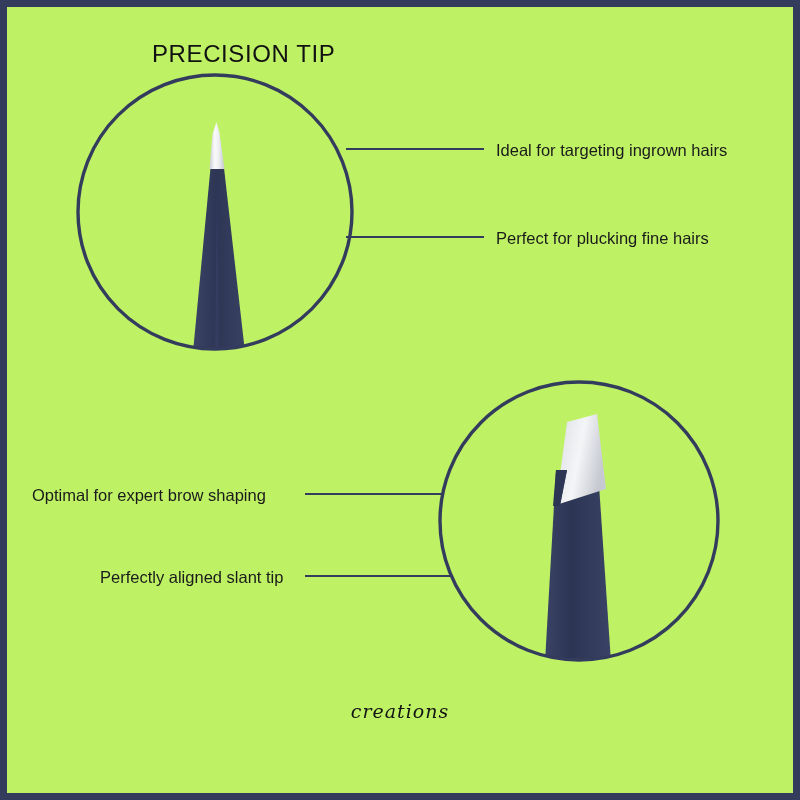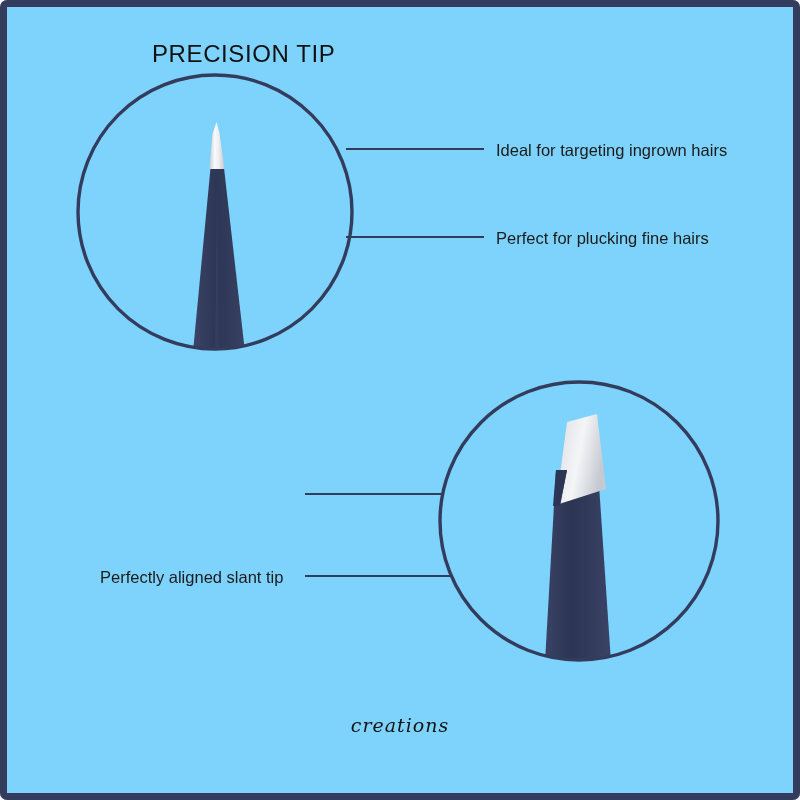--- a/index.html
+++ b/index.html
@@ -7,24 +7,23 @@
     padding: 0;
     background: #ffffff;
   }
   body {
     font-family: "Liberation Sans", sans-serif;
   }
   #page {
     position: relative;
     width: 800px;
     height: 800px;
-    background: #7dd3fc;
+    background: #bef264;
     box-sizing: border-box;
     overflow: hidden;
-    border-radius: 7px;
   }
   .frame {
     position: absolute;
     left: 0; top: 0;
     width: 800px; height: 800px;
     box-sizing: border-box;
     border: 7px solid #343C5E;
     pointer-events: none;
     z-index: 5;
   }
@@ -88,21 +87,21 @@
     position: relative;
     left: -6px;
     top: -6px;
   }
   .logo-sub {
     font-family: "DejaVu Serif", serif;
     font-style: italic;
     font-size: 19px;
     letter-spacing: 1px;
     color: #141414;
-    margin-top: 19px;
+    margin-top: 5px;
   }
 </style>
 </head>
 <body>
 
 <div id="page">
 
   <svg class="stage" viewBox="0 0 800 800" width="800" height="800">
     <defs>
       <linearGradient id="tipGradPrecision" x1="0" y1="0" x2="1" y2="0">
@@ -166,20 +165,21 @@
     </g>
   </svg>
 
   <div class="heading" id="heading-precision">PRECISION TIP</div>
 
   <div class="callout-text" id="callout-p2">Perfect for plucking fine hairs</div>
 
   <div class="callout-text" id="callout-p1">Ideal for targeting ingrown hairs</div>
 
 
+  <div class="callout-text" id="callout-s1">Optimal for expert brow shaping</div>
 
   <div class="callout-text" id="callout-s2">Perfectly aligned slant tip</div>
 
   <div class="logo-wrap">
     <div class="logo-sub">creations</div>
   </div>
 
   <div class="frame"></div>
 </div>
 

